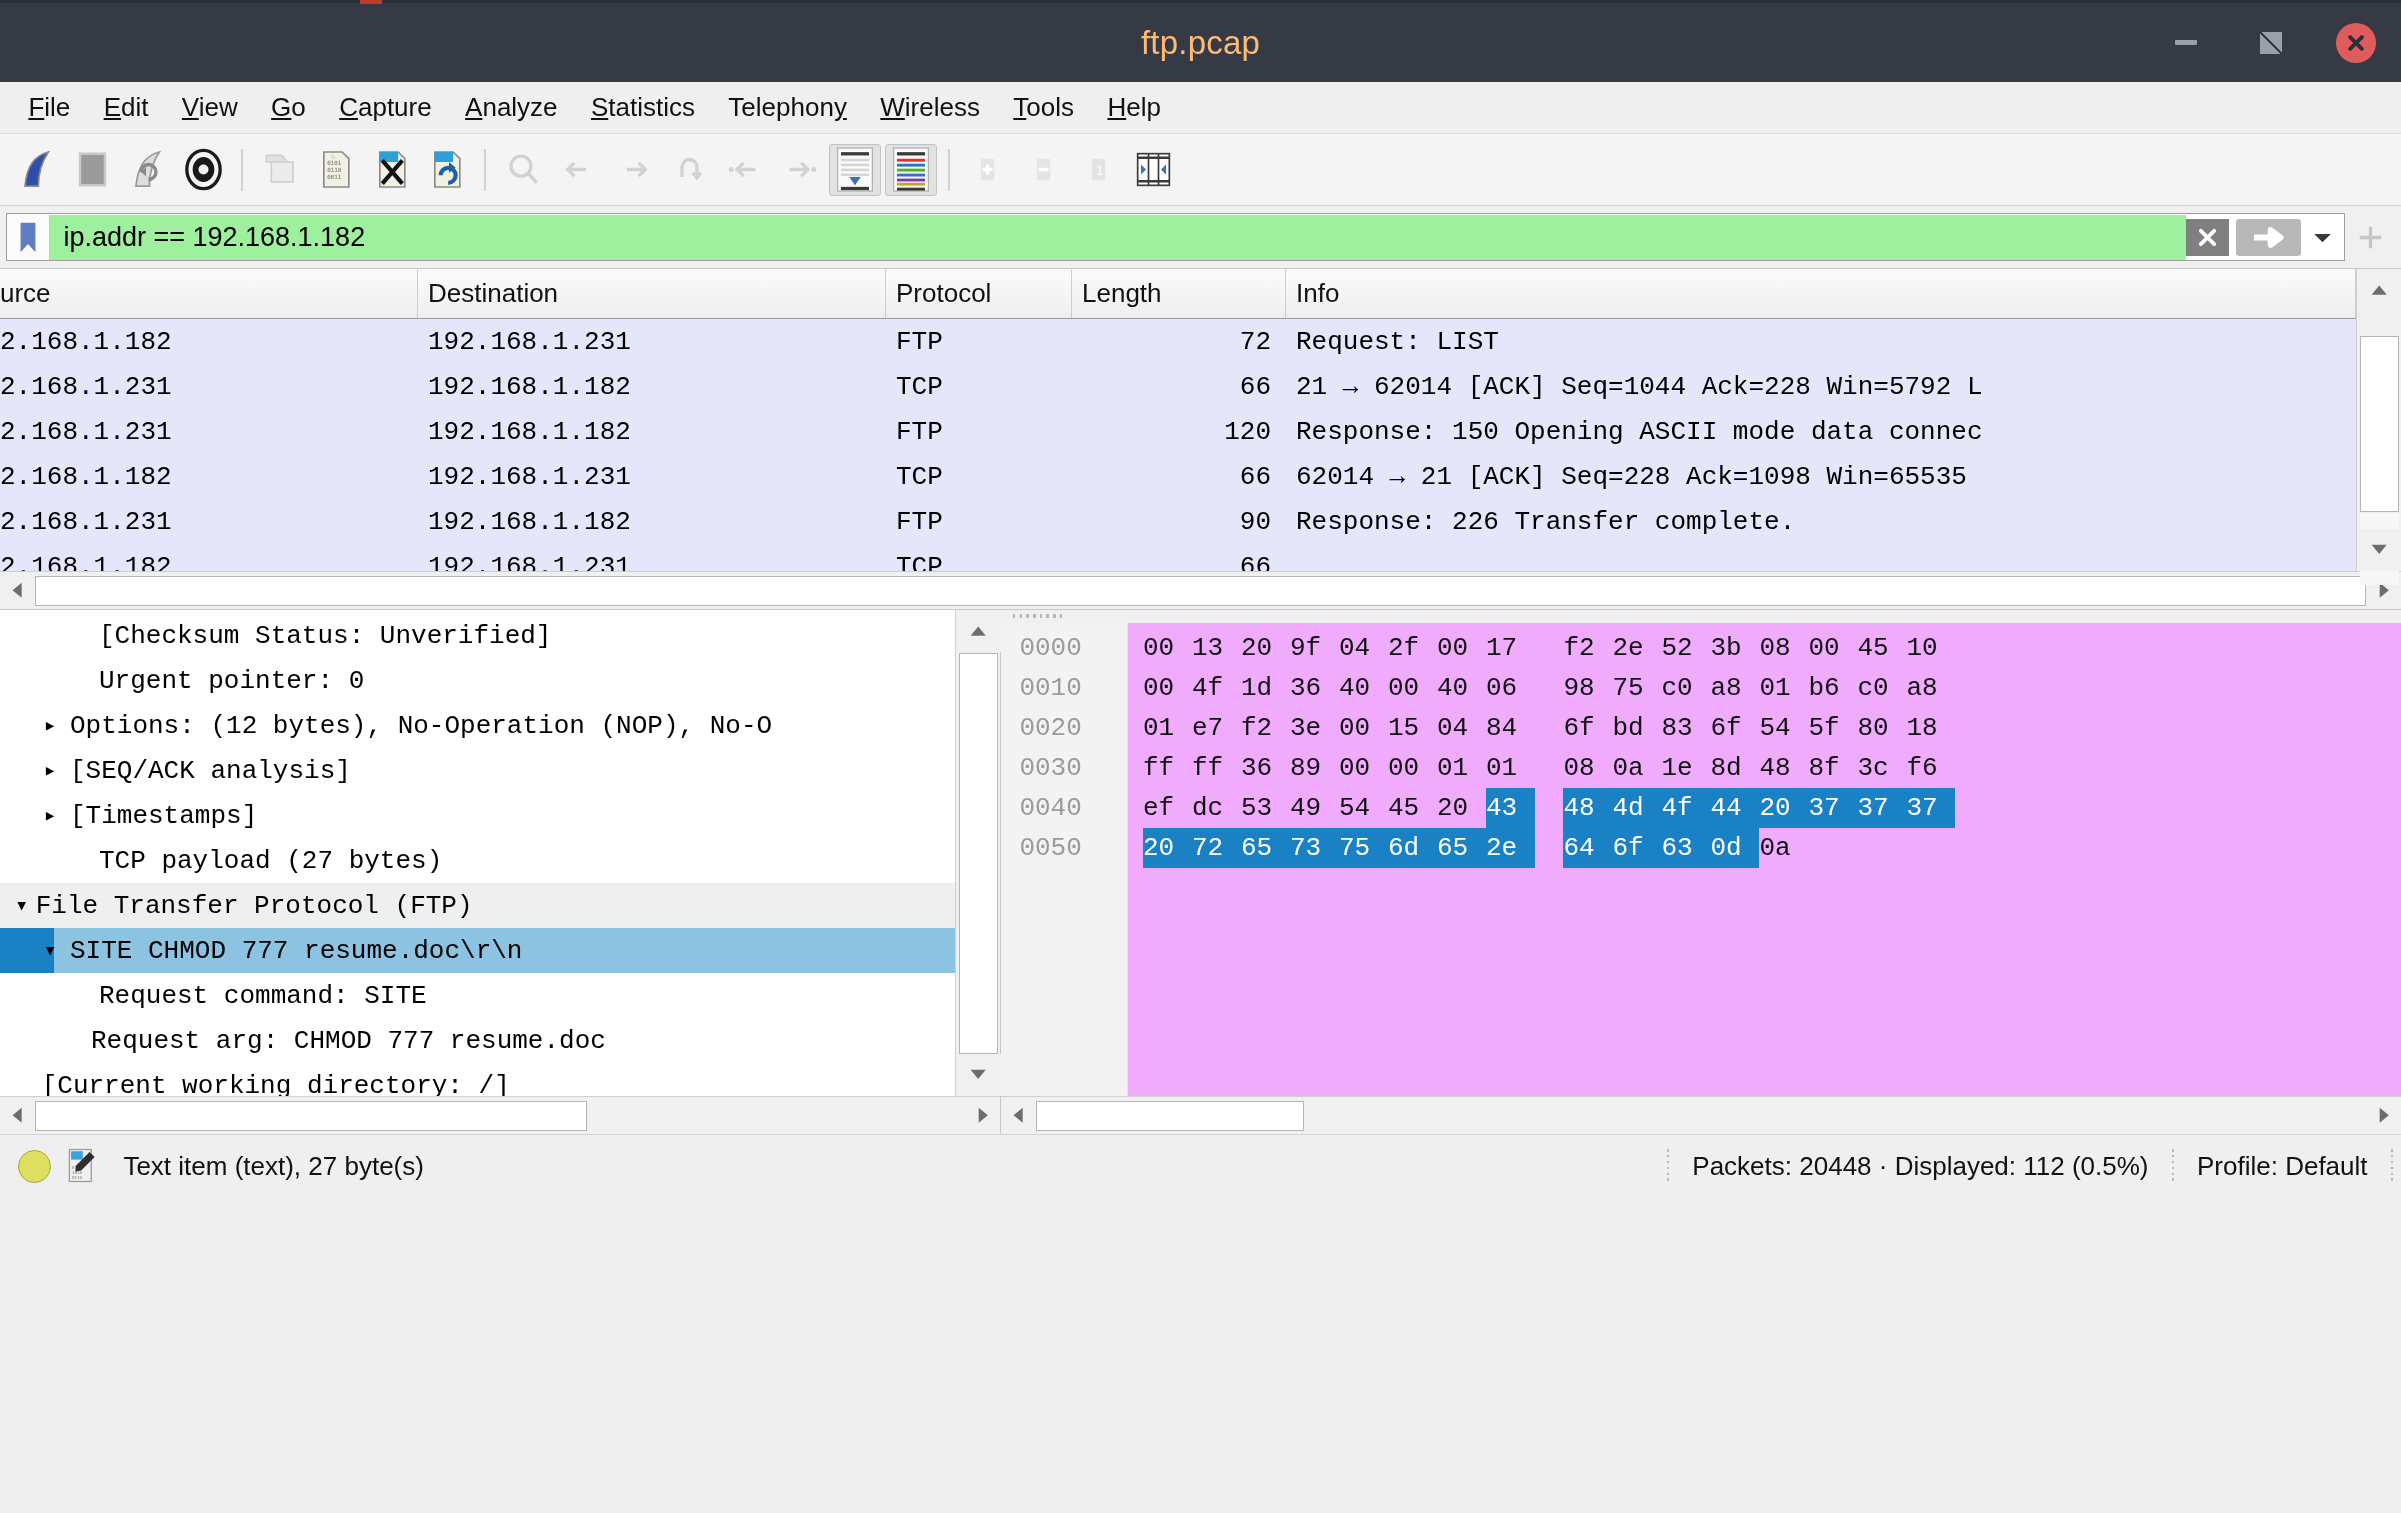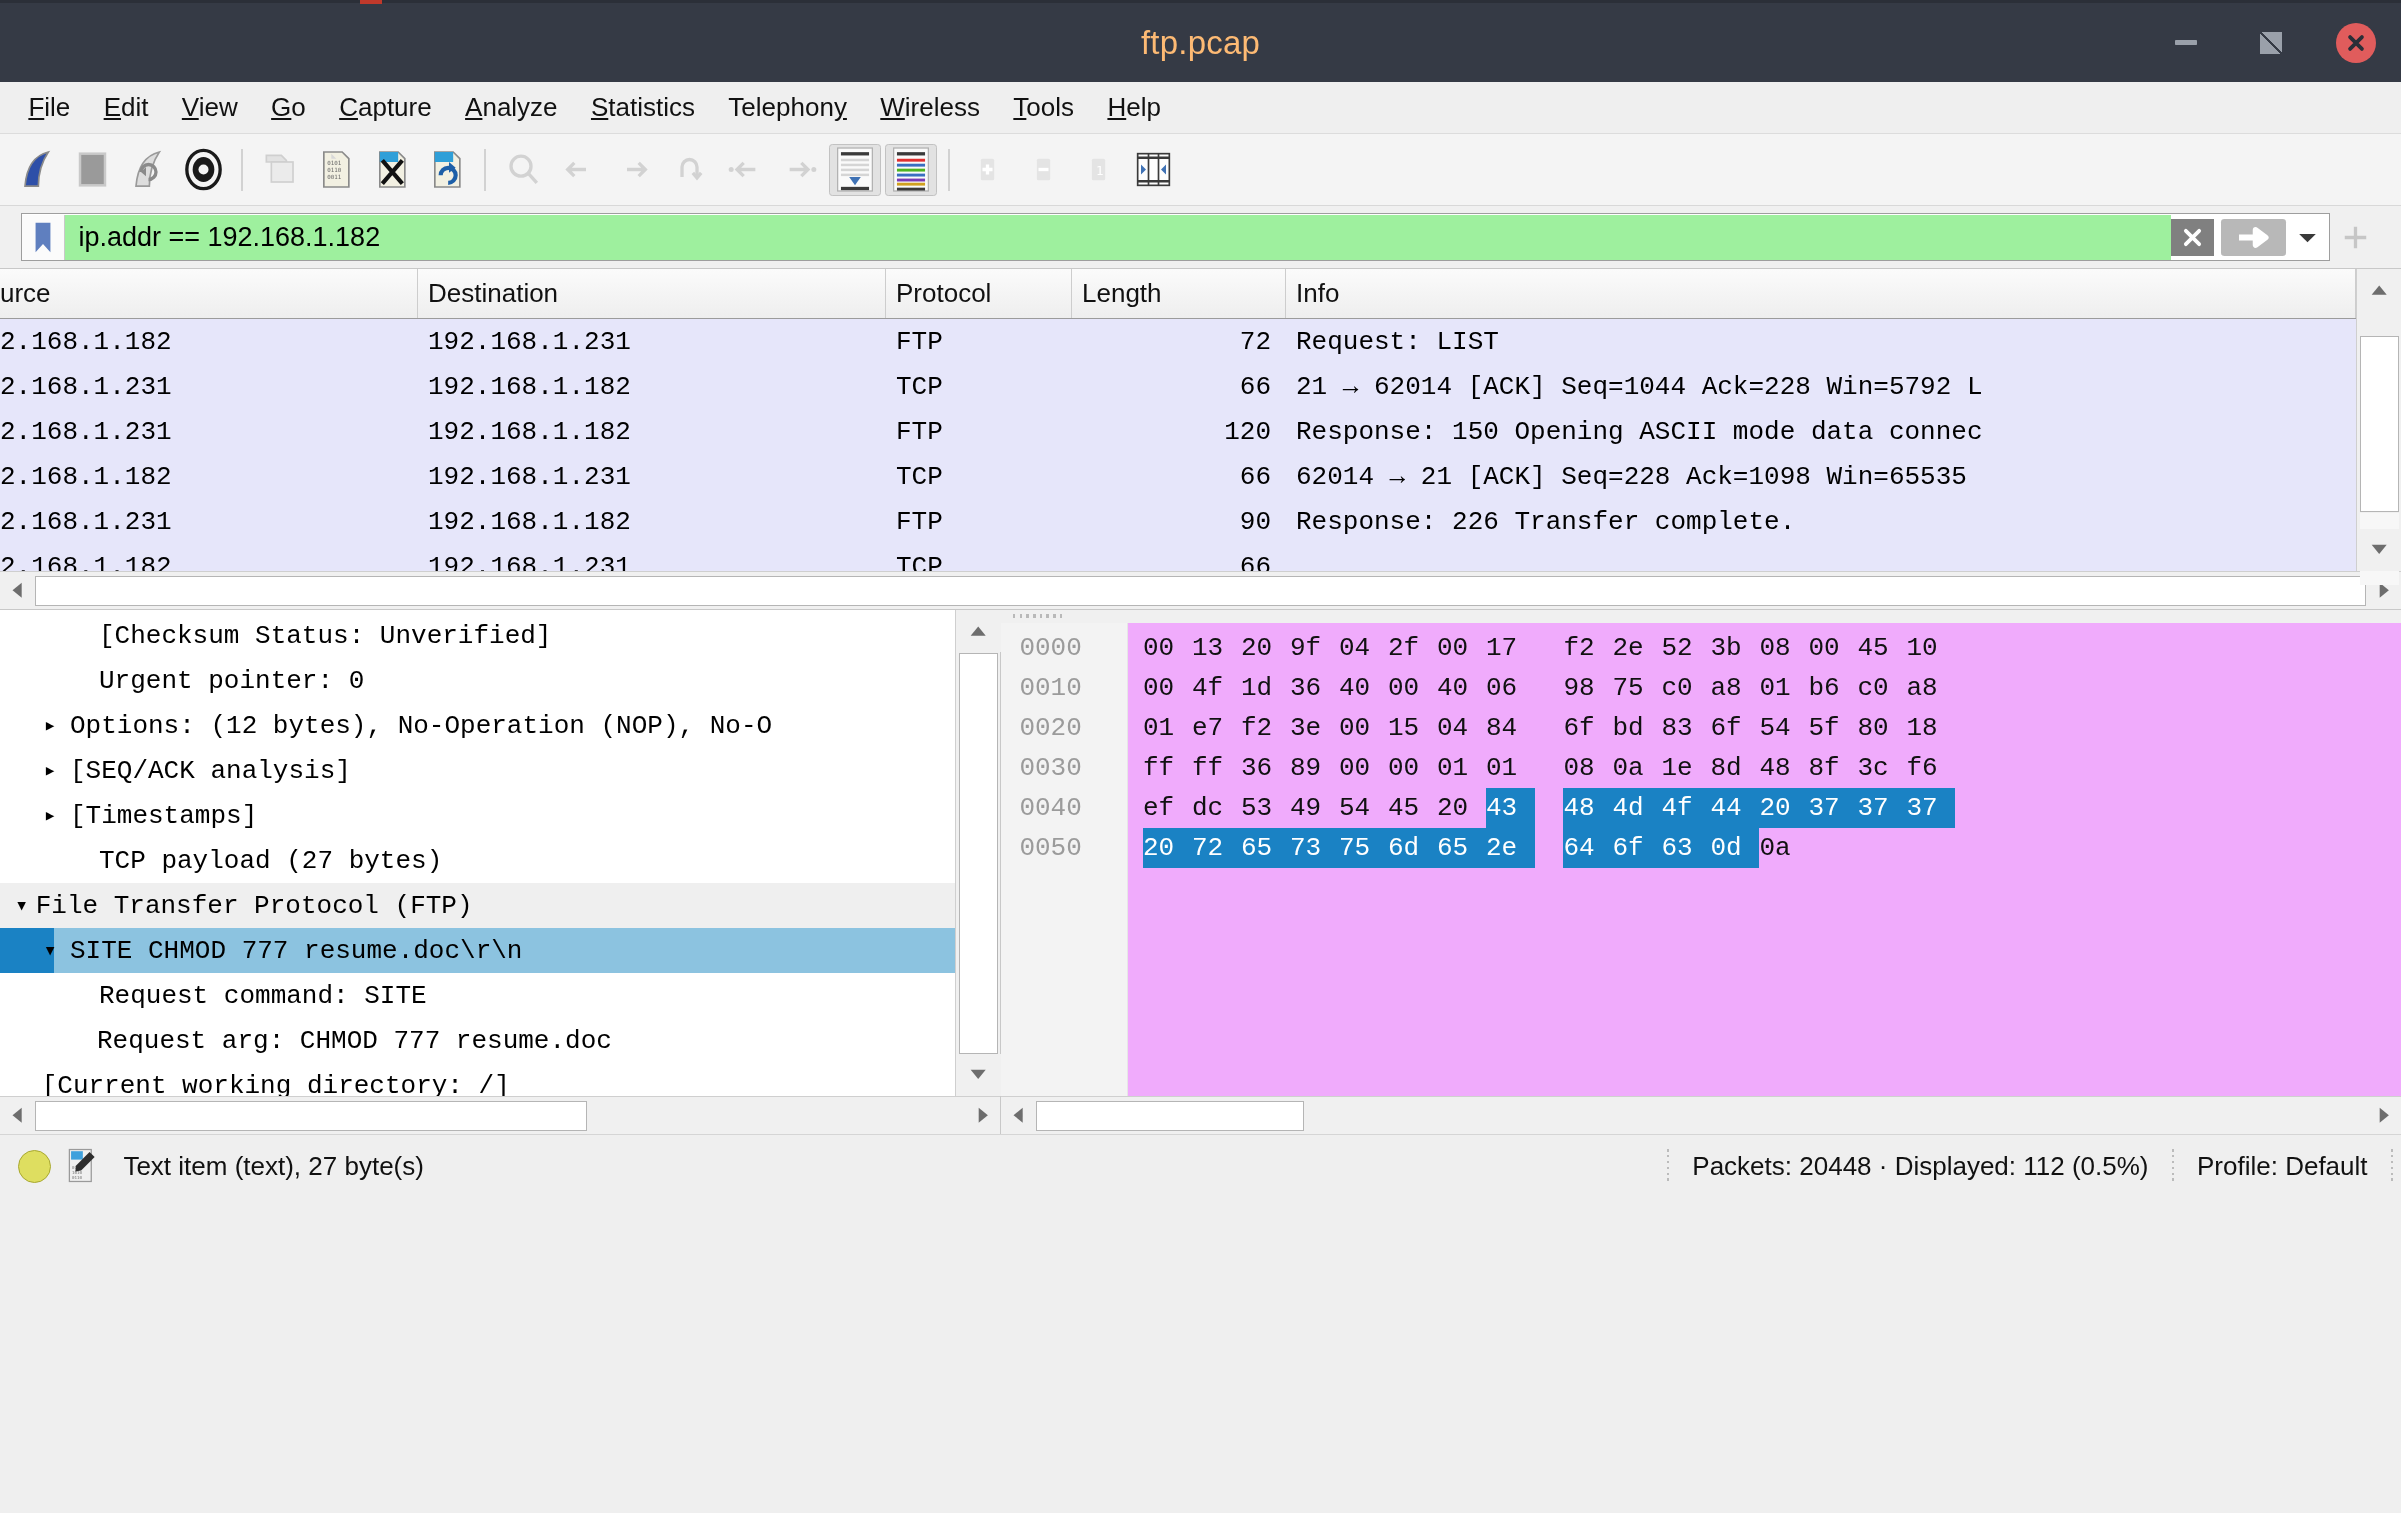--- a/index.html
+++ b/index.html
@@ -64,21 +64,21 @@
     border-bottom: 0.8px solid #d8d8d8; gap: 3.3px;
   }
   .tb { width: 52px; height: 52px; display: flex; align-items: center;
         justify-content: center; position: relative; }
   .tb.pressed { background: #e2e2e2; border: 0.8px solid #c2c2c2; border-radius: 3.3px; }
   .tb-sep { width: 1.7px; height: 42px; background: #d2d2d2; margin: 0 8.4px; }
 
   
   #filterbar {
     height: 62px; background: #f0f0f0;
-    display: flex; align-items: center; padding: 0 21px;
+    display: flex; align-items: center; padding: 0 6px;
   }
   #filter-box {
     flex: 1; height: 48px; background: #fff;
     border: 1.7px solid #9e9e9e; display: flex; align-items: center;
     position: relative;
   }
   #bookmark-btn {
     width: 43px; height: 45px; background: #fbfbfb;
     border-right: 0.8px solid #c9c9c9;
     display: flex; align-items: center; justify-content: center; flex-shrink: 0;
@@ -622,21 +622,21 @@
             <span class="tlabel" style="margin-left: 10px;">SITE CHMOD 777 resume.doc\r\n</span>
           </div>
           <div class="trow">
             <span style="display: inline-block; width: 69px; flex-shrink: 0;"></span>
             <span class="tri" style="position: relative; font-size: 22px;"></span>
             <span class="tlabel" style="margin-left: 10px;">Request command: SITE</span>
           </div>
           <div class="trow">
             <span style="display: inline-block; width: 69px; flex-shrink: 0;"></span>
             <span class="tri" style="position: relative; font-size: 22px;"></span>
-            <span class="tlabel" style="margin-left: 8px;">Request arg: CHMOD 777 resume.doc</span>
+            <span class="tlabel" style="margin-left: 2px;">Request arg: CHMOD 777 resume.doc</span>
           </div>
           <div class="trow">
             <span style="display: inline-block; width: 11.7px; flex-shrink: 0;"></span>
             <span class="tri" style="position: relative; font-size: 22px;"></span>
             <span class="tlabel" style="margin-left: 10px;">[Current working directory: /]</span>
           </div>
         </div>
       <div id="details-vscroll">
         <div class="sb-arrow">
           <svg width="18.4" height="13.4" viewBox="0 0 22 16">

